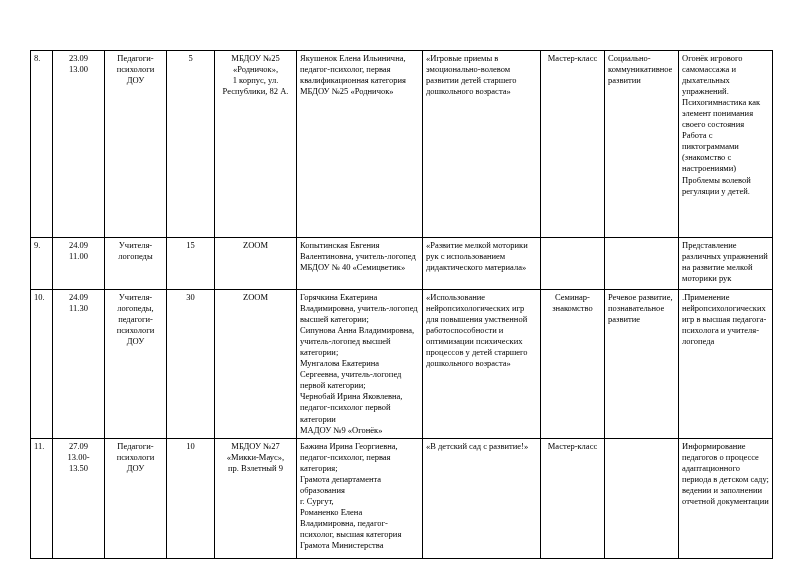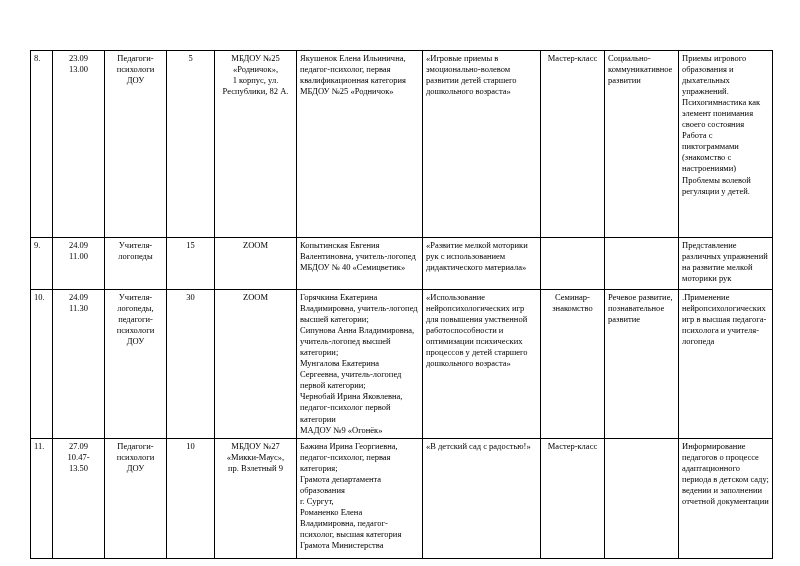--- a/index.html
+++ b/index.html
@@ -52,21 +52,21 @@
 психологи ДОУ</td>
       <td class="c">5</td>
       <td class="c">МБДОУ №25
 «Родничок»,
 1 корпус, ул.
 Республики, 82 А.</td>
       <td class="l">Якушенок Елена Ильинична, педагог-психолог, первая квалификационная категория МБДОУ №25 «Родничок»</td>
       <td class="l">«Игровые приемы в эмоционально-волевом развитии детей старшего дошкольного возраста»</td>
       <td class="c">Мастер-класс</td>
       <td class="l">Социально-коммуникативное развитии</td>
-      <td class="l">Приемы игрового образования и дыхательных упражнений.
+      <td class="l">Огонёк игрового самомассажа и дыхательных упражнений.
 Психогимнастика как элемент понимания своего состояния
 Работа с пиктограммами (знакомство с настроениями)
 Проблемы волевой регуляции у детей.</td>
     </tr>
 
     <tr style="height:52px">
       <td class="l">9.</td>
       <td class="c">24.09
 11.00</td>
       <td class="c">Учителя-
@@ -99,34 +99,34 @@
       <td class="l">«Использование нейропсихологических игр для повышения умственной работоспособности и оптимизации психических процессов у детей старшего дошкольного возраста»</td>
       <td class="c">Семинар-
 знакомство</td>
       <td class="l">Речевое развитие, познавательное развитие</td>
       <td class="l">.Применение нейропсихологических игр в высшая педагога-психолога и учителя-логопеда</td>
     </tr>
 
     <tr style="height:120px">
       <td class="l">11.</td>
       <td class="c">27.09
-10.47-
+13.00-
 13.50</td>
       <td class="c">Педагоги-
 психологи ДОУ</td>
       <td class="c">10</td>
       <td class="c">МБДОУ №27
 «Микки-Маус»,
 пр. Взлетный 9</td>
       <td class="l">Бажина Ирина Георгиевна, педагог-психолог, первая категория;
 Грамота департамента образования
 г. Сургут,
 Романенко Елена Владимировна, педагог-психолог, высшая категория
 Грамота Министерства</td>
-      <td class="l">«В детский сад  с радостью!»</td>
+      <td class="l">«В детский сад  с развитие!»</td>
       <td class="c">Мастер-класс</td>
       <td class="l"></td>
       <td class="l">Информирование педагогов о процессе адаптационного периода в детском саду;
 ведении и заполнении отчетной документации</td>
     </tr>
   </tbody>
     </table>
 </div>
 
 </body></html>

